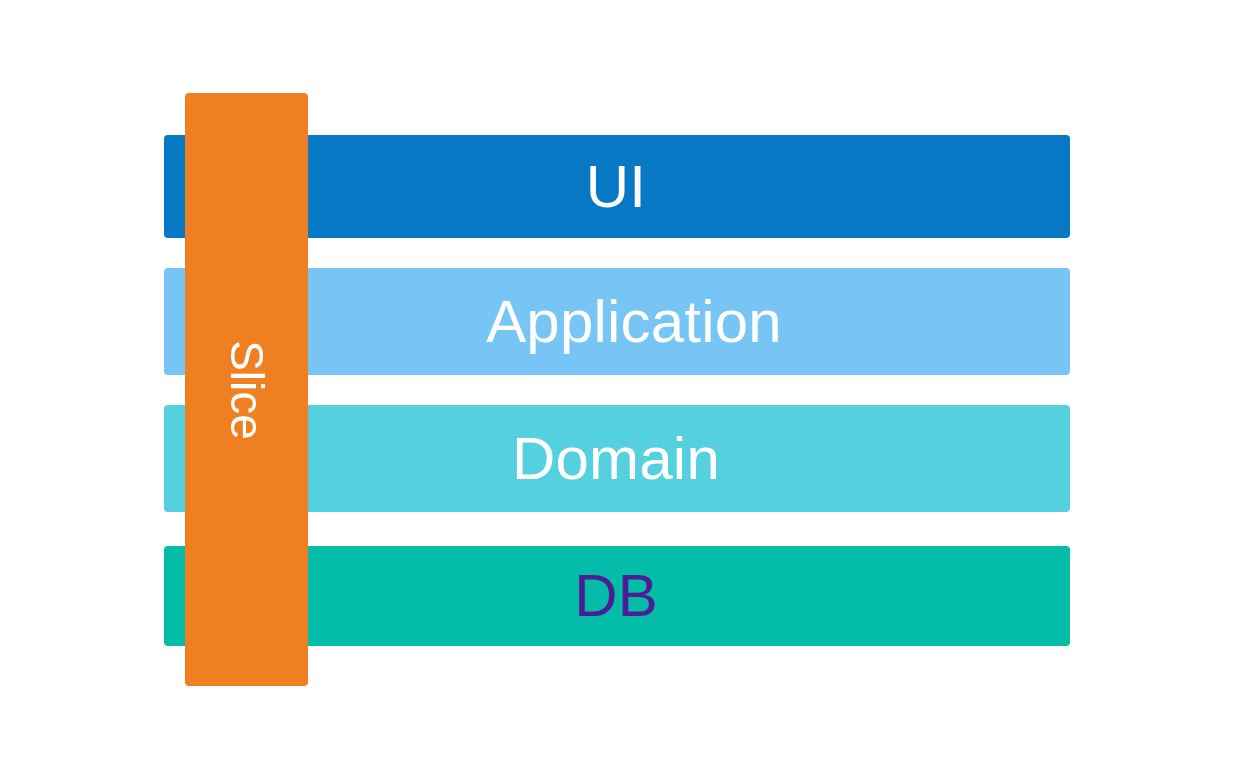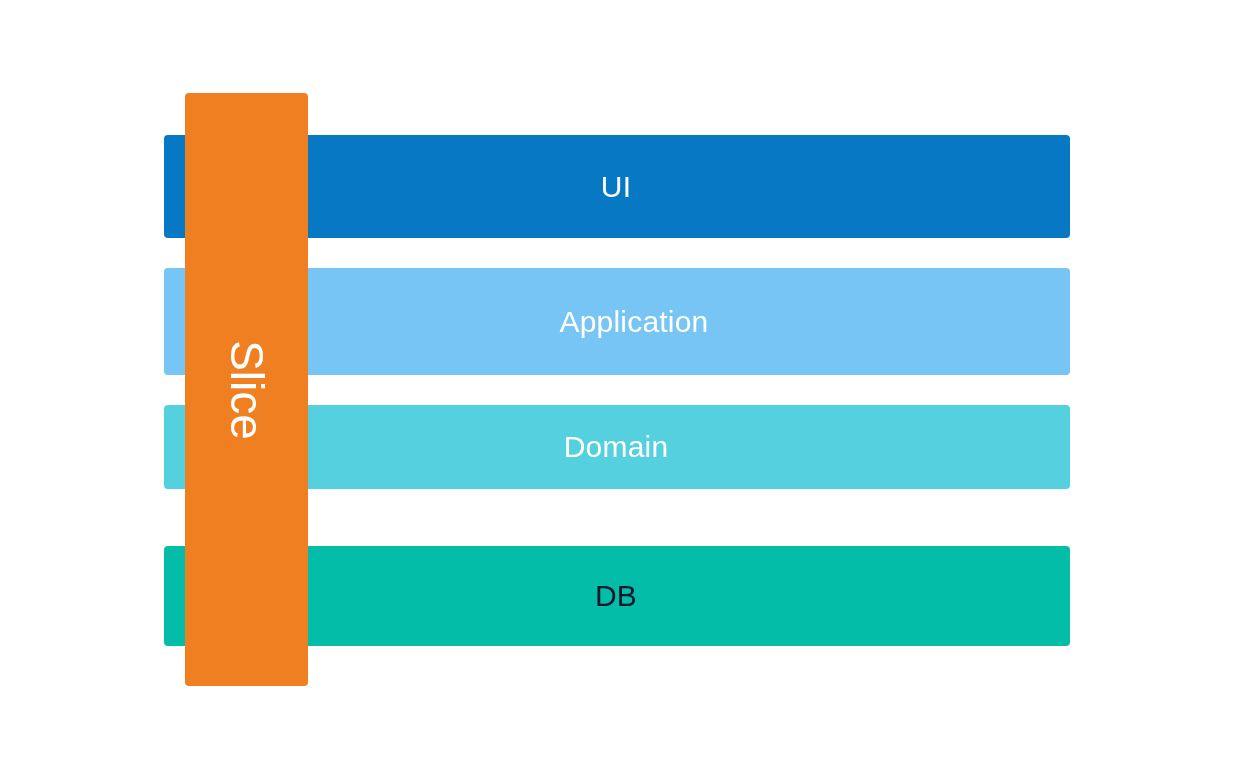--- a/index.html
+++ b/index.html
@@ -22,32 +22,32 @@
     left: 164px;
     width: 906px;
     border-radius: 4px;
     display: flex;
     align-items: center;
     justify-content: center;
     box-sizing: border-box;
   }
   .layer-label {
     color: #ffffff;
-    font-size: 30px;
+    font-size: 60px;
     font-weight: 300;
     line-height: 1;
     letter-spacing: 0.2px;
     text-align: center;
     white-space: nowrap;
     
     transform: translateX(-1px);
   }
   #bar-ui       { top: 135px; height: 103px; }
   #bar-app      { top: 268px; height: 107px; }
-  #bar-domain   { top: 405px; height: 84px; }
+  #bar-domain   { top: 405px; height: 107px; }
   #bar-db       { top: 546px; height: 100px; }
 
   #slice-column {
     position: absolute;
     left: 185px;
     top: 93px;
     width: 123px;
     height: 593px;
     border-radius: 4px;
     display: flex;
@@ -77,20 +77,20 @@
 
   <div class="layer-bar" id="bar-app" style="background: rgb(119, 197, 245);">
     <span class="layer-label" style="color: rgb(255, 255, 255); margin-left: 36px;">Application</span>
   </div>
 
   <div class="layer-bar" id="bar-domain" style="background: rgb(85, 208, 222);">
     <span class="layer-label" style="color: rgb(255, 255, 255);">Domain</span>
   </div>
 
   <div class="layer-bar" id="bar-db" style="background: rgb(3, 189, 168);">
-    <span class="layer-label" style="color: #0f172a;">DB</span>
+    <span class="layer-label" style="color: #4c1d95;">DB</span>
   </div>
 
   <div id="slice-column" style="background: rgb(239, 127, 32);">
     <span class="slice-label" style="color: rgb(255, 255, 255); transform: rotate(90deg);">Slice</span>
   </div>
 
 </div>
 
 </body></html>

